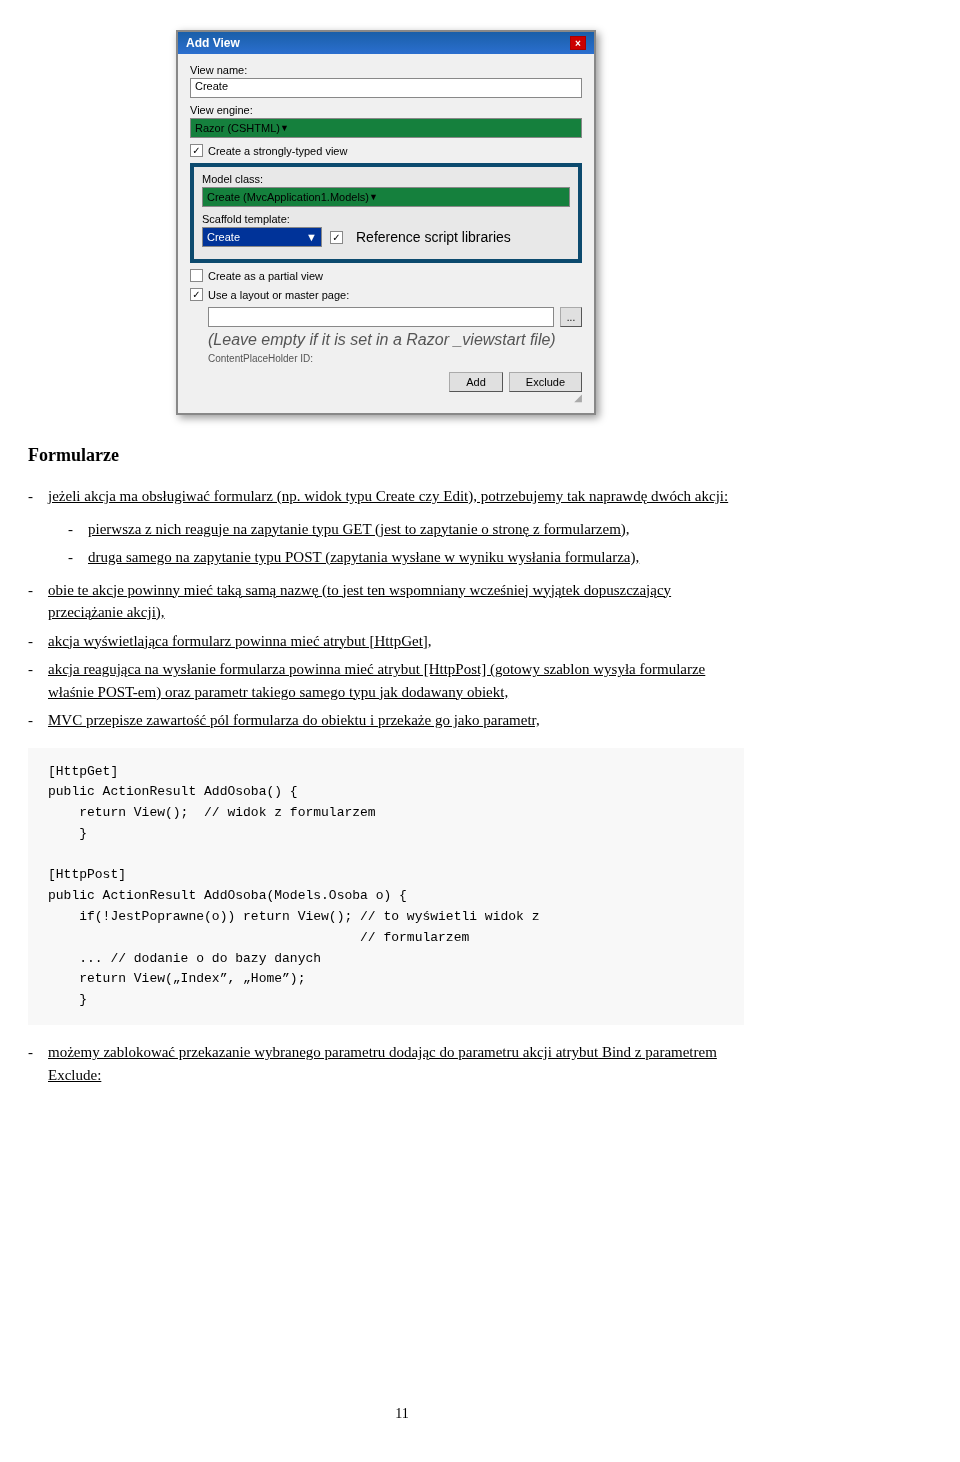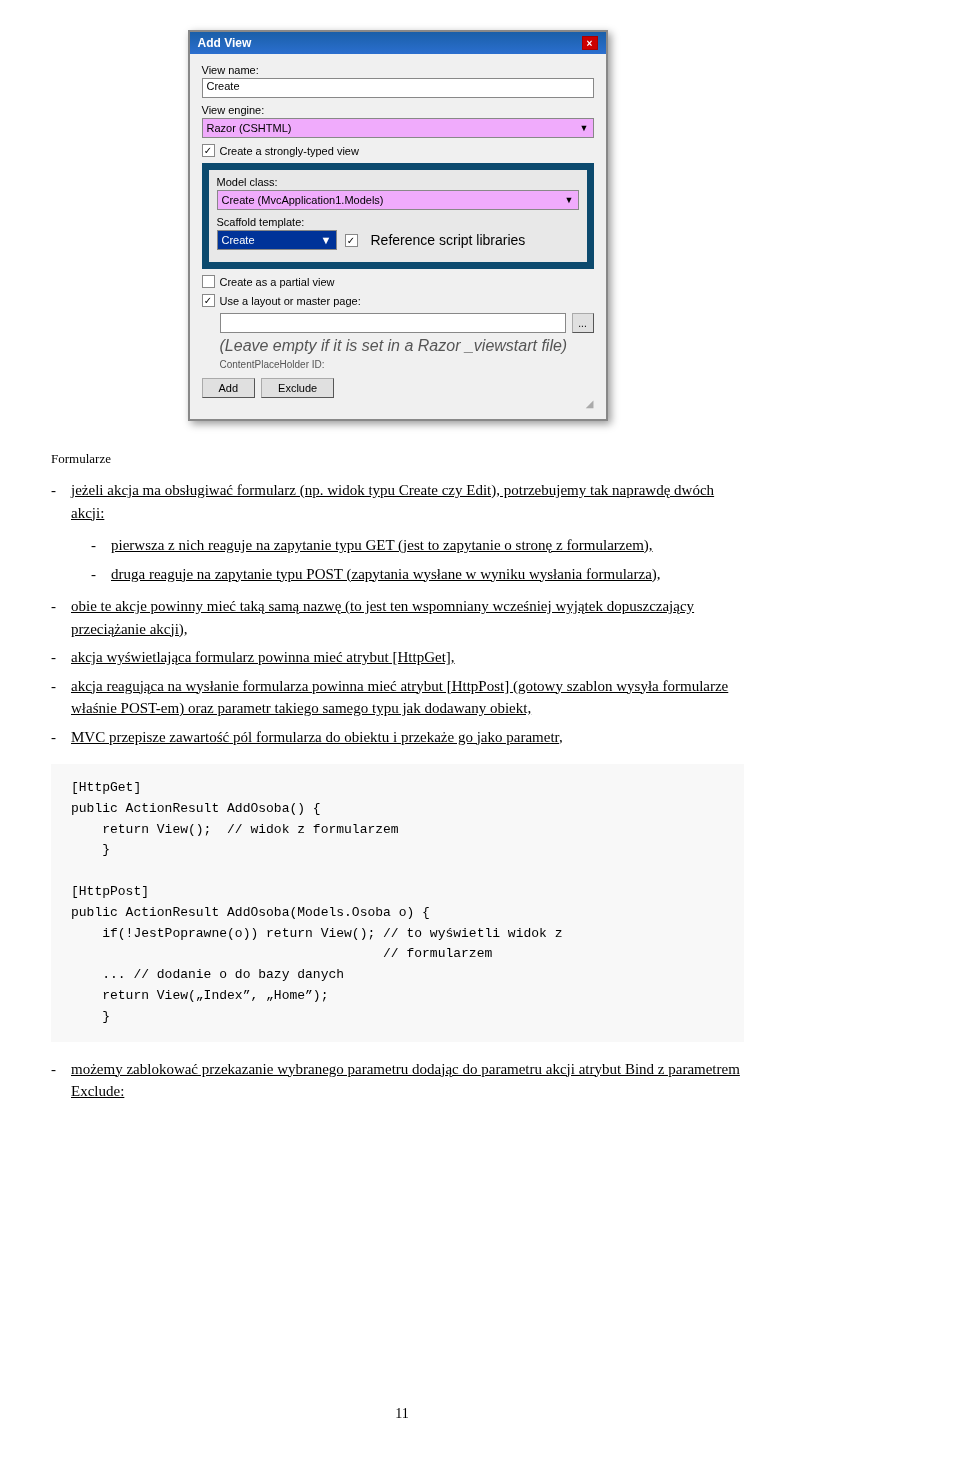--- a/index.html
+++ b/index.html
@@ -9,21 +9,21 @@
       font-size: 15px;
       color: #000000;
       width: 960px;
       min-height: 1462px;
       position: relative;
     }
 
     .page-container {
       width: 804px;
       min-height: 1462px;
-      padding: 20px 60px 60px 51px;
+      padding: 20px 60px 60px 28px;
       position: relative;
     }
 
     
     .dialog-area {
       display: flex;
       justify-content: center;
       align-items: flex-start;
       margin-bottom: 30px;
       padding-top: 10px;
@@ -83,26 +83,25 @@
       border: 1px solid #888;
       background: white;
       padding: 1px 4px;
       font-size: 11px;
     }
 
     .dialog-select {
       width: 100%;
       height: 20px;
       border: 1px solid #888;
-      background: #f0abfc;
+      background: #15803d;
       padding: 1px 4px;
       font-size: 11px;
       display: flex;
       align-items: center;
-      justify-content: space-between;
     }
 
     .dialog-select-arrow {
       font-size: 9px;
     }
 
     .dialog-checkbox-row {
       display: flex;
       align-items: center;
       margin-bottom: 6px;
@@ -120,21 +119,21 @@
       font-size: 10px;
       flex-shrink: 0;
     }
 
     .dialog-checkbox.checked::after {
       content: '✓';
       font-size: 10px;
     }
 
     .dialog-section {
-      border: 7px solid #0c4a6e;
+      border: 4px solid #0c4a6e;
       padding: 6px 8px;
       margin-bottom: 6px;
       background: #e8e8e8;
     }
 
     .dialog-row-inline {
       display: flex;
       align-items: center;
       gap: 6px;
       margin-bottom: 4px;
@@ -169,21 +168,21 @@
     }
 
     .dialog-label-sm {
       font-size: 10px;
       color: #555;
       margin-bottom: 2px;
     }
 
     .dialog-buttons {
       display: flex;
-      justify-content: flex-start;
+      justify-content: flex-end;
       gap: 6px;
       margin-top: 8px;
     }
 
     .dialog-btn {
       padding: 3px 16px;
       border: 1px outset #aaa;
       background: #e0e0e0;
       font-size: 11px;
       cursor: pointer;
@@ -204,23 +203,23 @@
       padding: 1px 4px;
       font-size: 11px;
       width: 120px;
       display: flex;
       align-items: center;
       justify-content: space-between;
     }
 
     
     .section-heading {
-      font-size: 13px;
-      font-weight: normal;
-      margin-bottom: 12px;
+      font-size: 18px;
+      font-weight: bold;
+      margin-bottom: 19px;
       margin-top: 10px;
     }
 
     .bullet-list {
       list-style: none;
       padding: 0;
       margin-bottom: 10px;
     }
 
     .bullet-list li {
@@ -356,21 +355,21 @@
     </li>
   </ul>
 
   <ul class="bullet-list" style="padding-left: 40px;">
     <li>
       <span class="bullet-dash">-</span>
       <span class="bullet-text">pierwsza z nich reaguje na zapytanie typu GET (jest to zapytanie o stronę z formularzem),</span>
     </li>
     <li>
       <span class="bullet-dash">-</span>
-      <span class="bullet-text">druga reaguje na zapytanie typu POST (zapytania wysłane w wyniku wysłania formularza),</span>
+      <span class="bullet-text">druga samego na zapytanie typu POST (zapytania wysłane w wyniku wysłania formularza),</span>
     </li>
   </ul>
 
   <ul class="bullet-list">
     <li>
       <span class="bullet-dash">-</span>
       <span class="bullet-text">obie te akcje powinny mieć taką samą nazwę (to jest ten wspomniany wcześniej wyjątek dopuszczający przeciążanie akcji),</span>
     </li>
     <li>
       <span class="bullet-dash">-</span>

